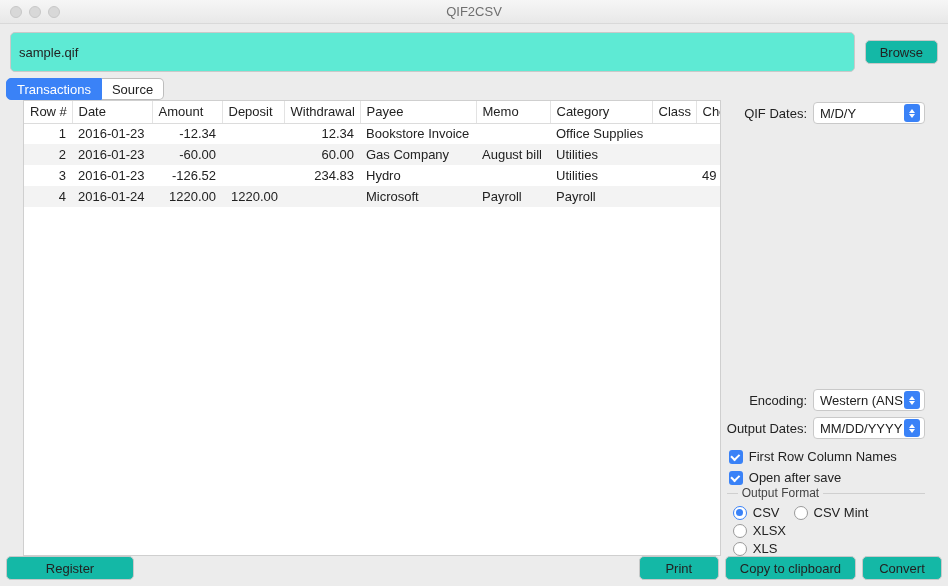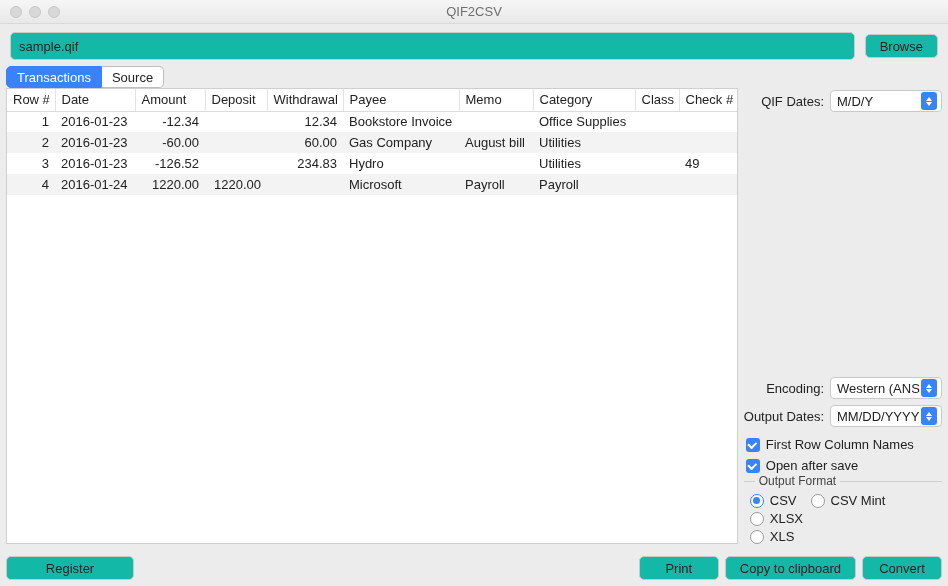--- a/index.html
+++ b/index.html
@@ -7,32 +7,32 @@
   body { background: #ececec; }
 
   
   .titlebar { height: 24px; background: linear-gradient(#f6f6f6,#e8e8e8); border-bottom: 1px solid #d9d9d9; display:flex; align-items:center; position:relative; }
   .traffic { display:flex; gap:7px; margin-left:10px; }
   .tl { width:12px; height:12px; border-radius:50%; background:#d8d8d8; border:1px solid #c8c8c8; }
   .titlebar .title { position:absolute; left:0; right:0; text-align:center; font-size:13px; color:#6f6f6f; pointer-events:none; }
 
   
   .toprow { display:flex; align-items:center; gap:10px; padding:8px 10px 6px 10px; }
-  .filefield { flex:1; height:28px; border:1px solid #c9c9c9; border-radius:5px; background:#14b8a6; padding:0 8px; display:flex; align-items:center; font-size:13px; }
+  .filefield { flex:1; height:40px; border:1px solid #c9c9c9; border-radius:5px; background:#5eead4; padding:0 8px; display:flex; align-items:center; font-size:13px; }
   .btn { height:24px; padding:0 14px; background:#14b8a6; border:1px solid #c8c8c8; border-radius:5px; font-size:13px; color:#222; display:inline-flex; align-items:center; justify-content:center; cursor:default; }
 
   
   .tabstrip { display:flex; margin:0 0 0 6px; }
   .tab { height:22px; padding:8px 10px; border:1px solid #bdbdbd; background:#fff; font-size:13px; display:flex; align-items:center; }
   .tab:first-child { border-top-left-radius:5px; border-bottom-left-radius:5px; }
   .tab:last-child  { border-top-right-radius:5px; border-bottom-right-radius:5px; border-left:none; }
   .tab.active { background:#3a82f7; border-color:#3a82f7; color:#fff; }
 
   
-  .mainwrap { display:flex; padding:0 6px; gap:6px; }
+  .mainwrap { display:flex; padding:0 23px; gap:6px; }
   .tablebox { width:735px; height:456px; border:1px solid #cfcfcf; background:#fff; overflow:hidden; }
   .sidepanel { flex:1; display:flex; flex-direction:column; }
 
   
   table { width:100%; border-collapse:collapse; table-layout:fixed; }
   thead th { background:#fff; height:22px; text-align:left; padding:0 6px; font-weight:400; font-size:13px; border-right:1px solid #e3e3e3; border-bottom:1px solid #dcdcdc; white-space:nowrap; overflow:hidden; }
   tbody td { height:21px; padding:0 6px; font-size:13px; white-space:nowrap; overflow:hidden; }
   tbody tr:nth-child(even) td { background:#f3f3f3; }
   .right { text-align:right; }
 

